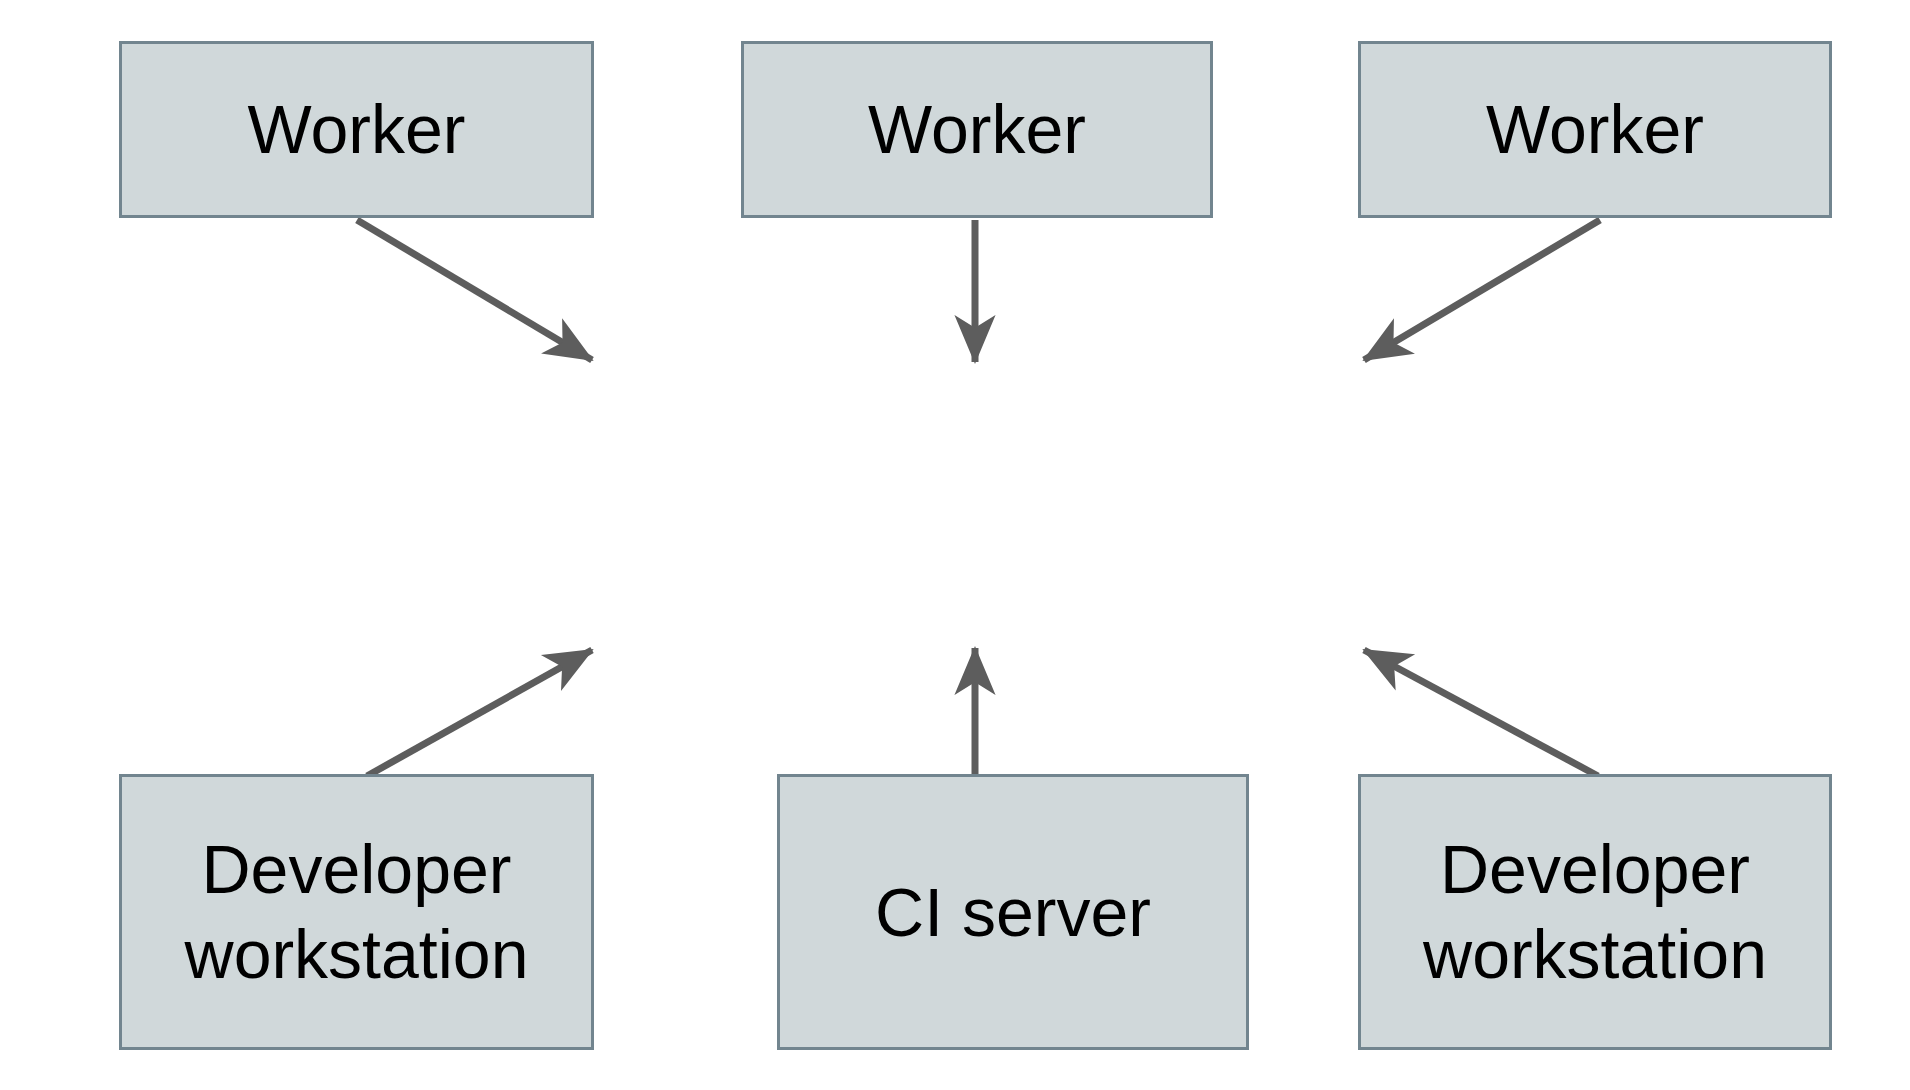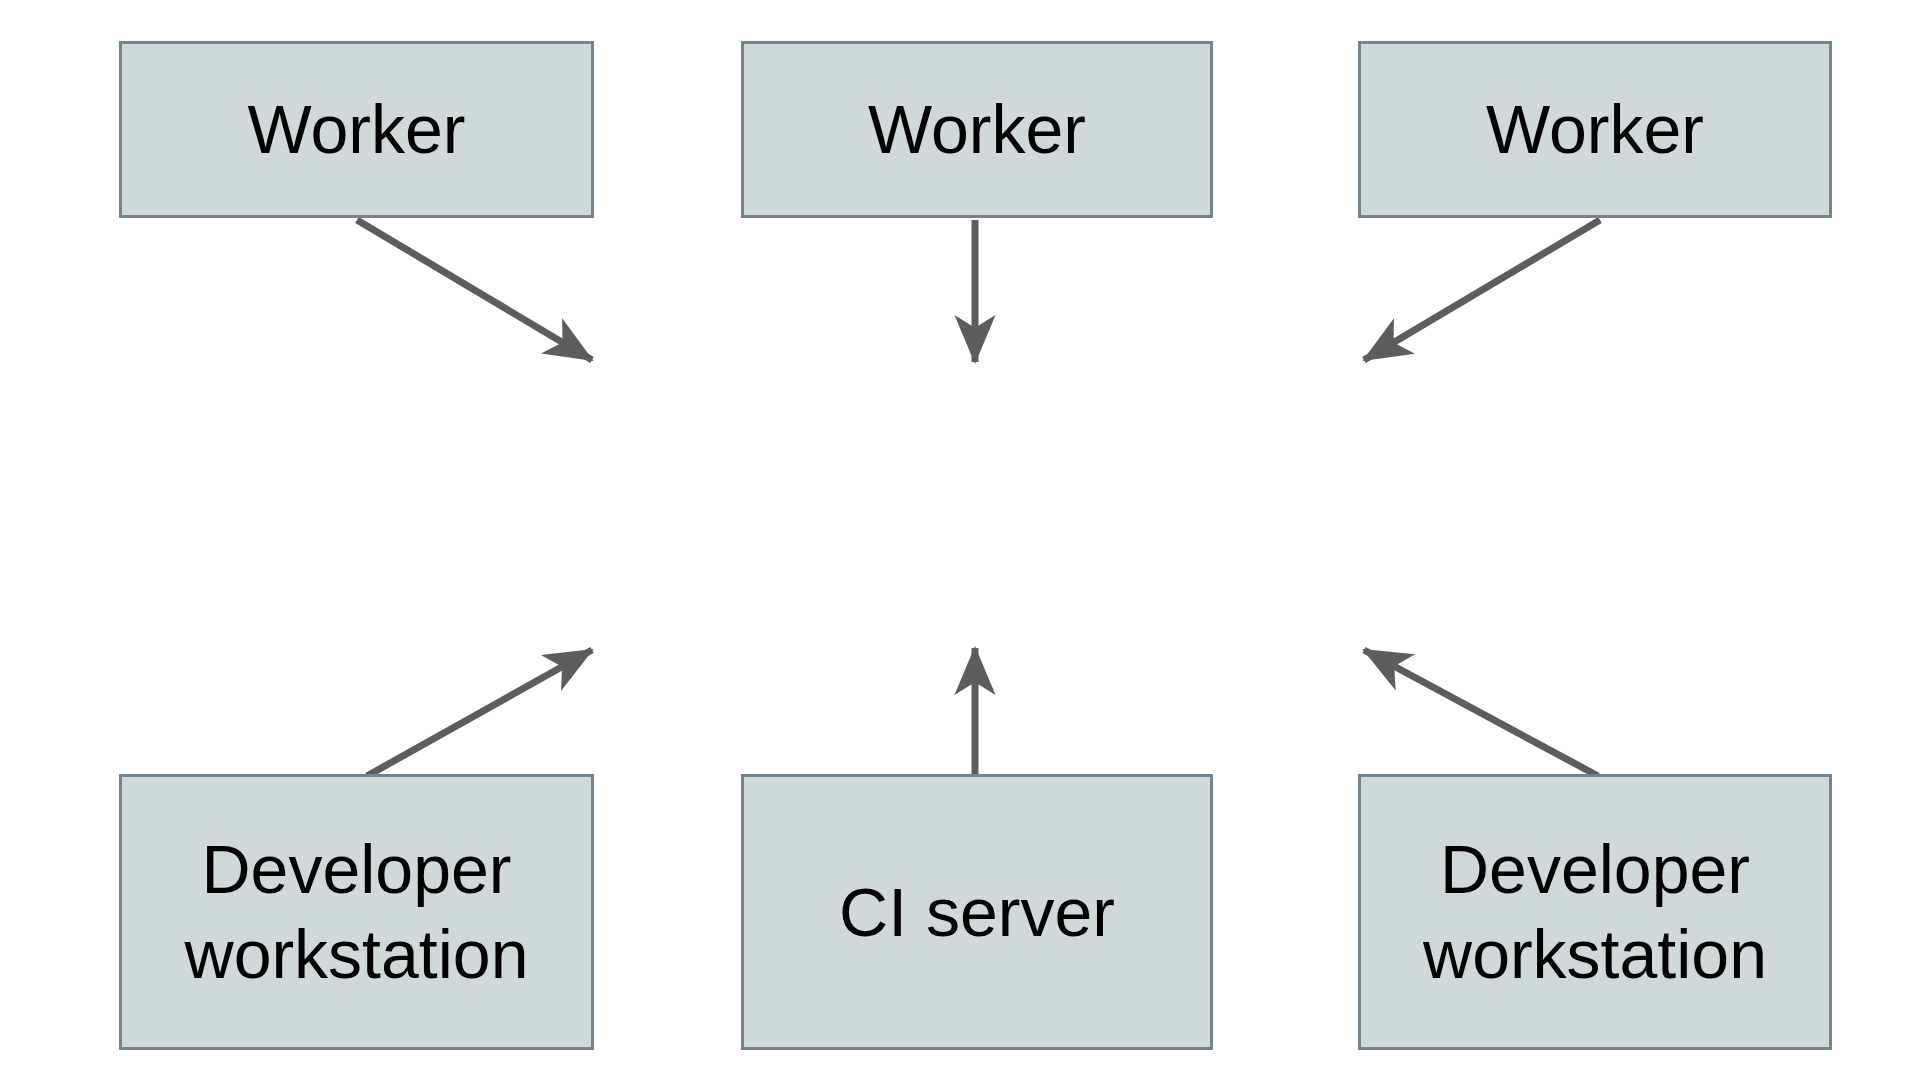--- a/index.html
+++ b/index.html
@@ -36,21 +36,21 @@
     padding: 0 10px;
   }
   
   #node-worker-left   { left: 119px;  top: 41px;  width: 475px; height: 177px; }
   #node-worker-center { left: 741px;  top: 41px;  width: 472px; height: 177px; }
   #node-worker-right  { left: 1358px; top: 41px;  width: 474px; height: 177px; }
   
   #node-build-master  { left: 592px;  top: 368px; width: 766px; height: 275px; }
   
   #node-dev-left      { left: 119px;  top: 774px; width: 475px; height: 276px; }
-  #node-ci-server     { left: 741px;  top: 774px; width: 472px; height: 276px; }
+  #node-ci-server     { left: 777px;  top: 774px; width: 472px; height: 276px; }
   #node-dev-right     { left: 1358px; top: 774px; width: 474px; height: 276px; }
 </style>
 </head>
 <body>
 
 <div class="stage">
 
   <svg class="arrows" width="1910" height="1090" viewBox="0 0 1910 1090">
     <defs>
       <marker id="ah" viewBox="0 0 10 10" refX="9.6" refY="5" markerWidth="7" markerHeight="7" orient="auto-start-reverse">

